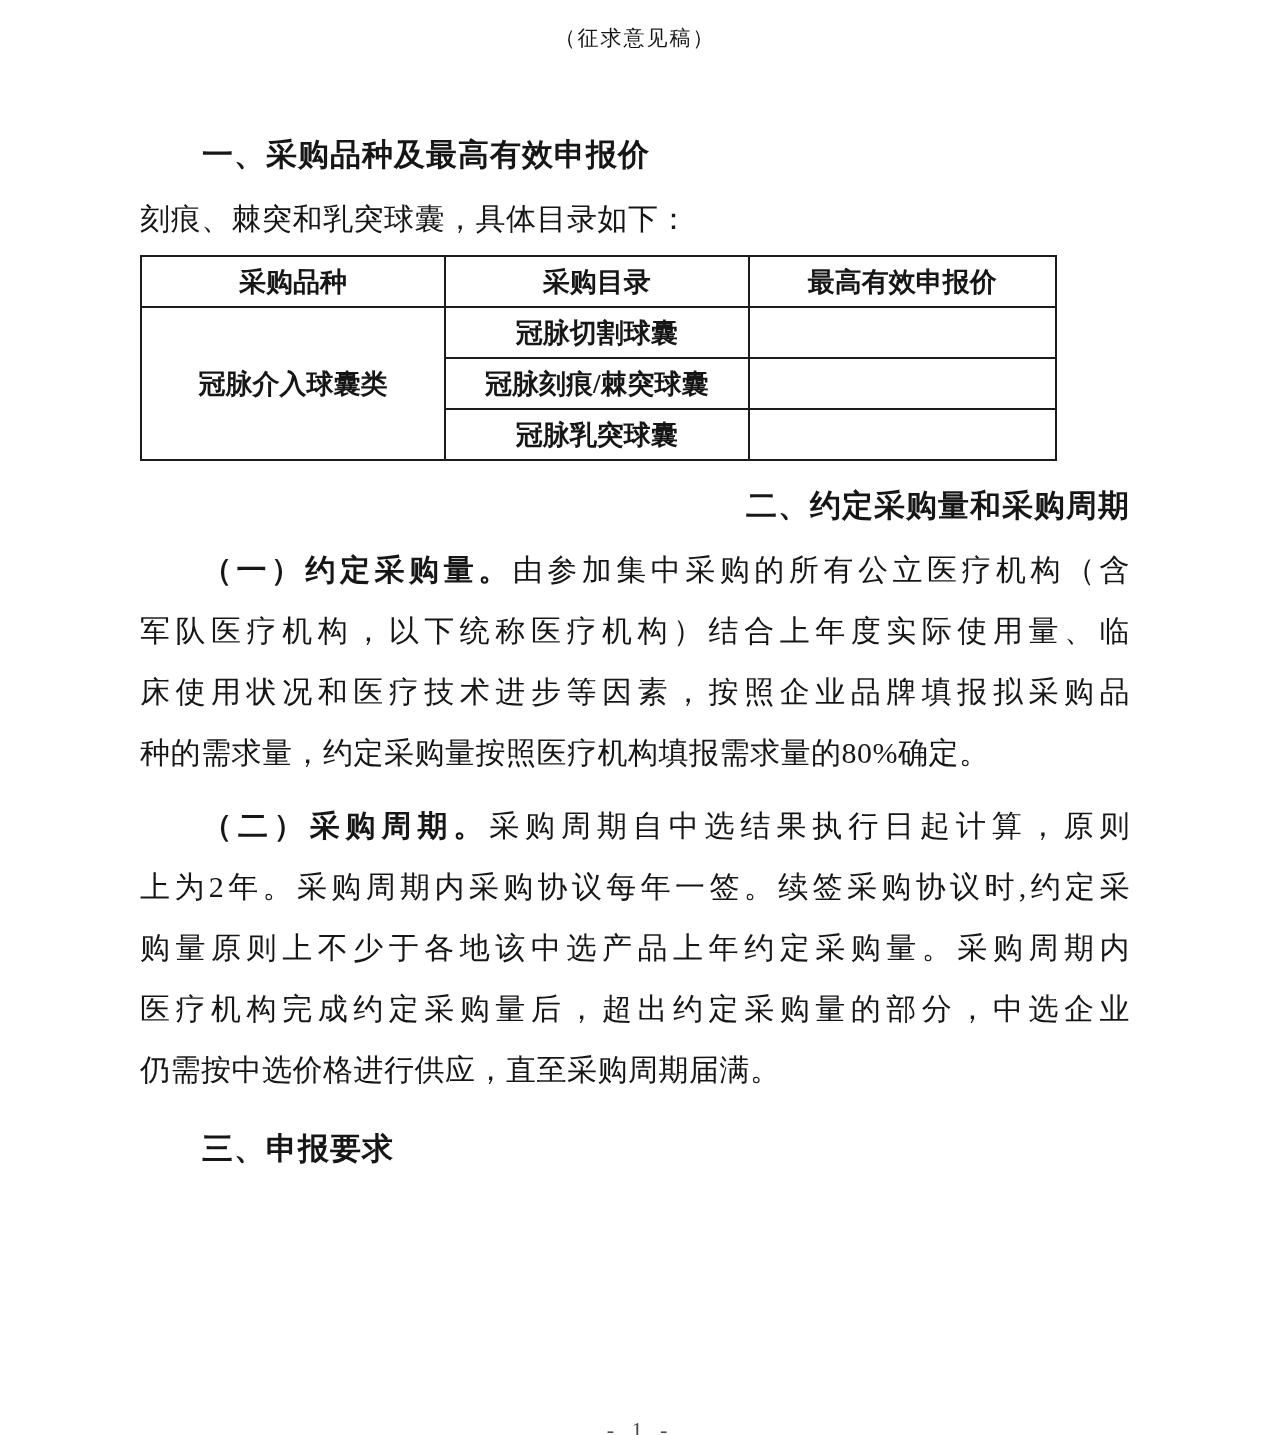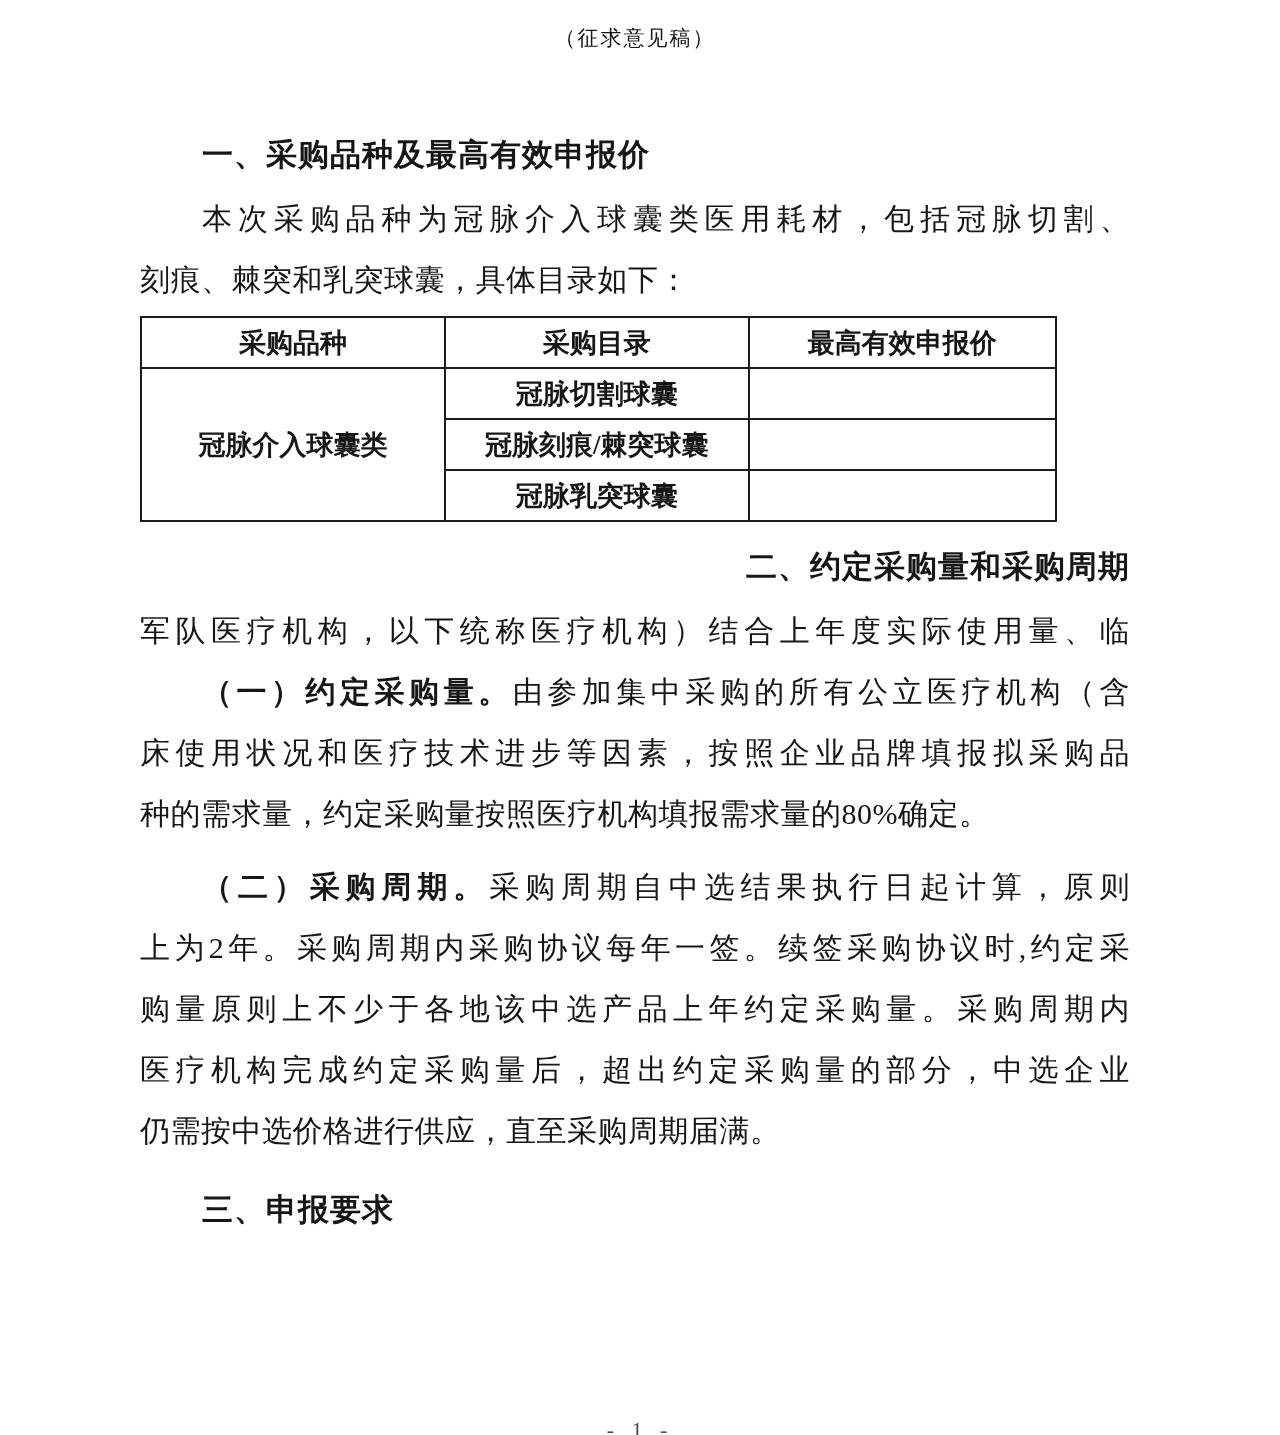--- a/index.html
+++ b/index.html
@@ -90,21 +90,20 @@
 <body>
 
 <div class="page">
 
 
   <div class="subtitle">（征求意见稿）</div>
 
   <div class="h-major h1">一、采购品种及最高有效申报价</div>
 
   <div class="para">
-    <div class="body-line just indent">本次采购品种为冠脉介入球囊类医用耗材，包括冠脉切割、</div>
     <div class="body-line last-line">刻痕、棘突和乳突球囊，具体目录如下：</div>
   </div>
 
   <table class="catalog">
     <colgroup>
         <col style="width:33.2%">
         <col style="width:33.2%">
         <col style="width:33.6%">
       </colgroup>
     <thead>
@@ -127,22 +126,22 @@
       <tr>
         <td>冠脉乳突球囊</td>
         <td></td>
       </tr>
     </tbody>
   </table>
 
   <div class="h-major h2">二、约定采购量和采购周期</div>
 
   <div class="para">
+    <div class="body-line just indent"><span class="lead">（一）约定采购量。</span><span>由参加集中采购的所有公立医疗机构（含</span></div>
     <div class="body-line just">军队医疗机构，以下统称医疗机构）结合上年度实际使用量、临</div>
-    <div class="body-line just indent"><span class="lead">（一）约定采购量。</span><span>由参加集中采购的所有公立医疗机构（含</span></div>
     <div class="body-line just">床使用状况和医疗技术进步等因素，按照企业品牌填报拟采购品</div>
     <div class="body-line last-line">种的需求量，约定采购量按照医疗机构填报需求量的80%确定。</div>
   </div>
 
   <div class="para">
     <div class="body-line just indent"><span class="lead">（二）采购周期。</span><span>采购周期自中选结果执行日起计算，原则</span></div>
     <div class="body-line just">上为2年。采购周期内采购协议每年一签。续签采购协议时,约定采</div>
     <div class="body-line just">购量原则上不少于各地该中选产品上年约定采购量。采购周期内</div>
     <div class="body-line just">医疗机构完成约定采购量后，超出约定采购量的部分，中选企业</div>
     <div class="body-line last-line">仍需按中选价格进行供应，直至采购周期届满。</div>

